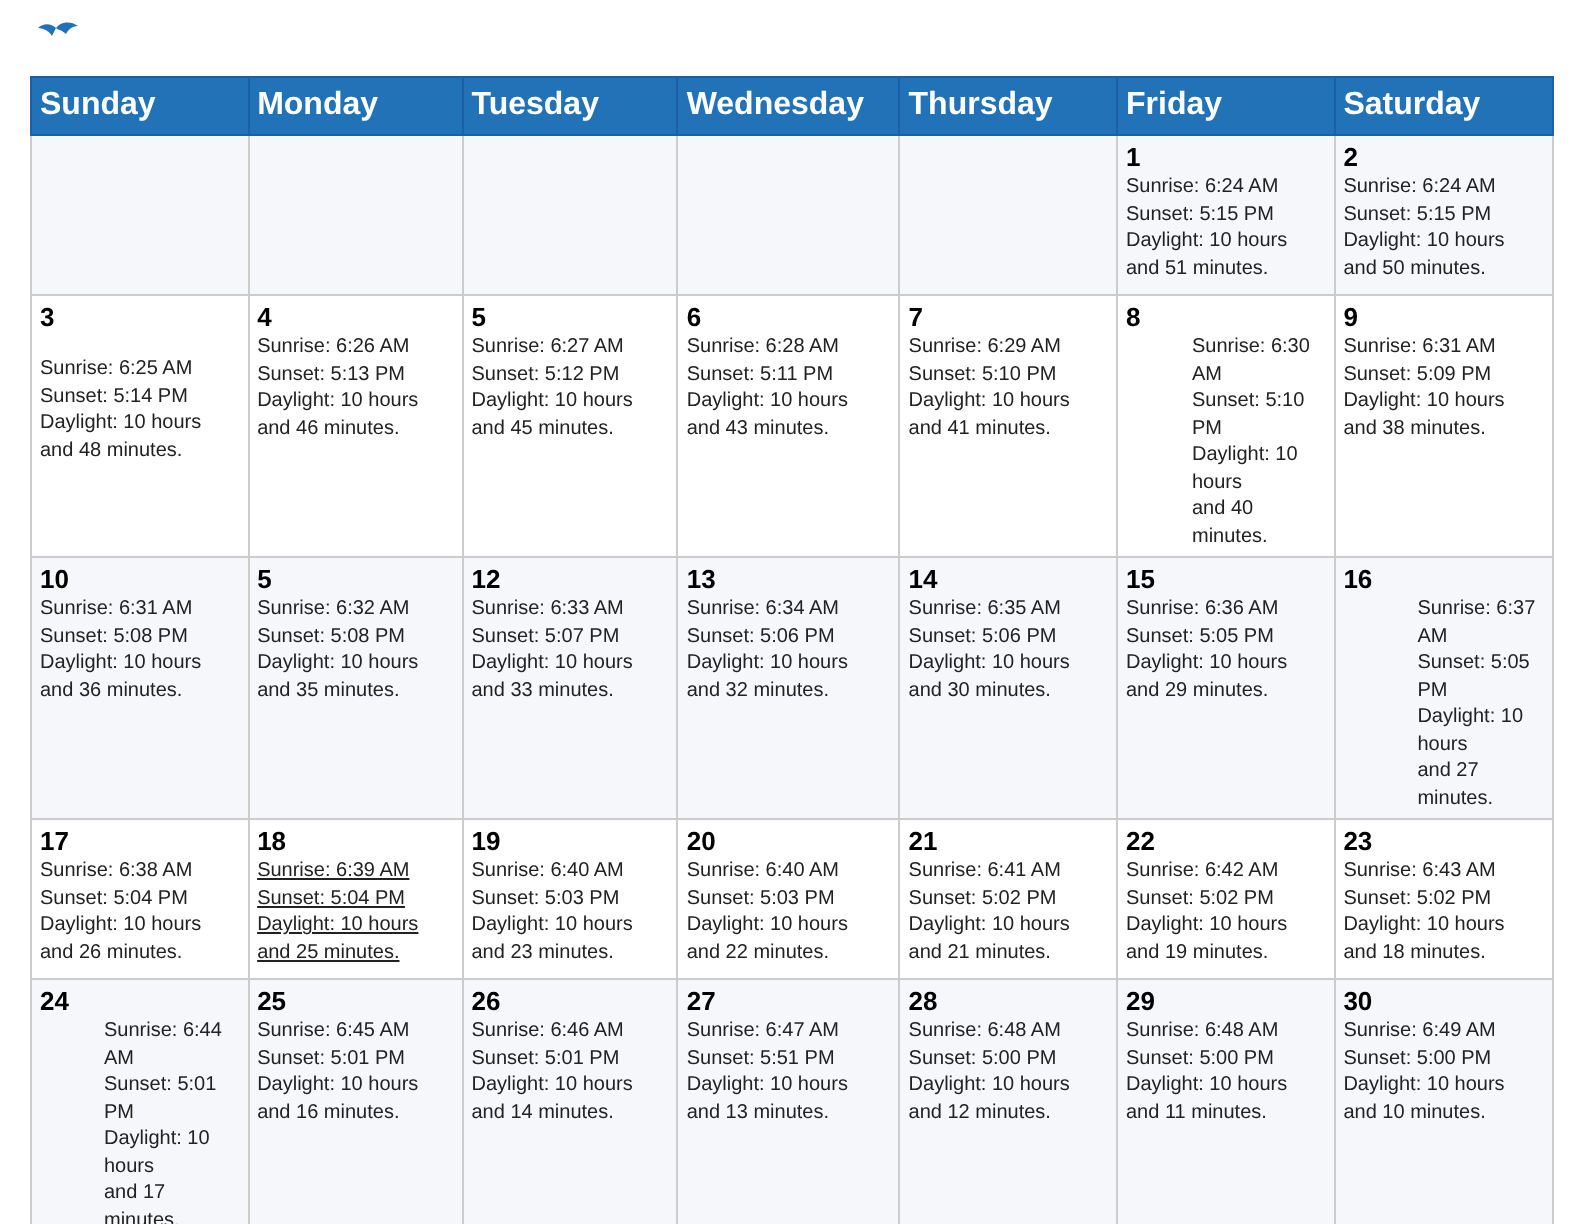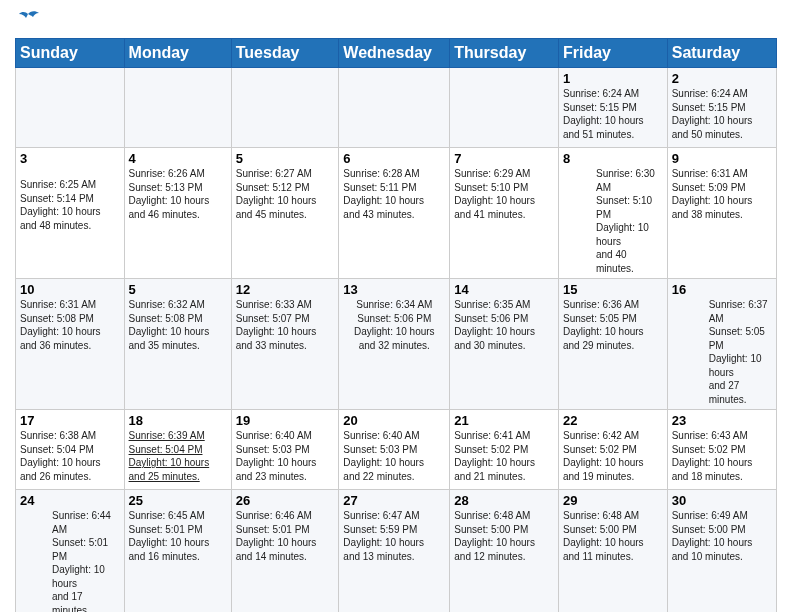--- a/index.html
+++ b/index.html
@@ -213,21 +213,21 @@
           </td>
           <td>
             <span class="day-num">12</span>
             <div class="day-info" style="white-space: pre-line;">Sunrise: 6:33 AM
 Sunset: 5:07 PM
 Daylight: 10 hours
 and 33 minutes.</div>
           </td>
           <td>
             <span class="day-num">13</span>
-            <div class="day-info" style="white-space: pre-line; text-align: center;">Sunrise: 6:34 AM
+            <div class="day-info" style="white-space: pre-line;">Sunrise: 6:34 AM
 Sunset: 5:06 PM
 Daylight: 10 hours
 and 32 minutes.</div>
           </td>
           <td>
             <span class="day-num">14</span>
             <div class="day-info" style="white-space: pre-line;">Sunrise: 6:35 AM
 Sunset: 5:06 PM
 Daylight: 10 hours
 and 30 minutes.</div>
@@ -316,21 +316,21 @@
           <td>
             <span class="day-num">26</span>
             <div class="day-info" style="white-space: pre-line;">Sunrise: 6:46 AM
 Sunset: 5:01 PM
 Daylight: 10 hours
 and 14 minutes.</div>
           </td>
           <td>
             <span class="day-num">27</span>
             <div class="day-info" style="white-space: pre-line;">Sunrise: 6:47 AM
-Sunset: 5:59 PM
+Sunset: 5:51 PM
 Daylight: 10 hours
 and 13 minutes.</div>
           </td>
           <td>
             <span class="day-num">28</span>
             <div class="day-info" style="white-space: pre-line;">Sunrise: 6:48 AM
 Sunset: 5:00 PM
 Daylight: 10 hours
 and 12 minutes.</div>
           </td>

